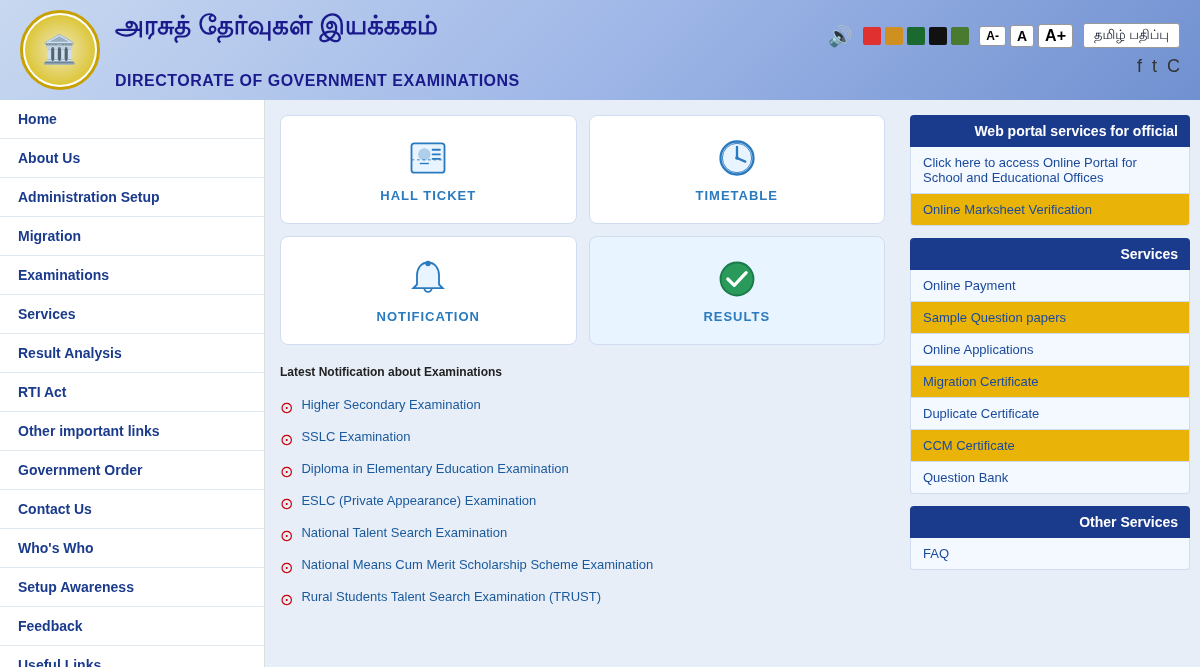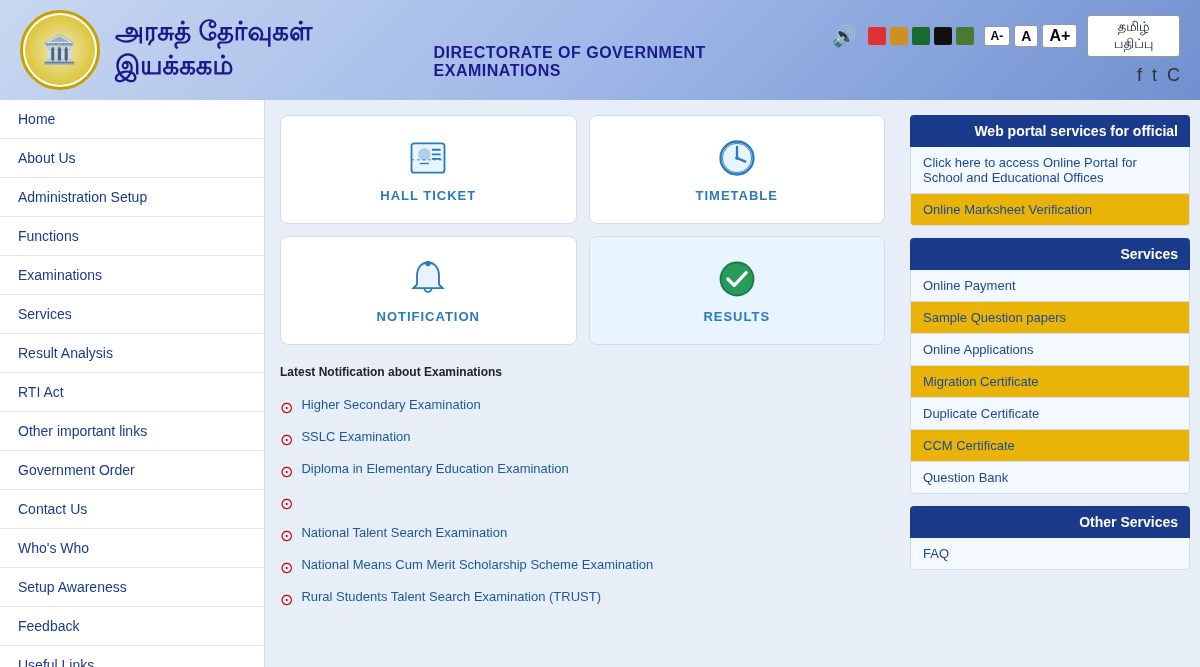--- a/index.html
+++ b/index.html
@@ -42,21 +42,21 @@
       flex-direction: column;
       align-items: center;
       justify-content: center;
     }
     .logo-temple {
       font-size: 28px;
       line-height: 1;
     }
     .header-title {
       display: flex;
-      flex-direction: row;
+      flex-direction: column;
     }
     .header-title-tamil {
       font-size: 26px;
       font-weight: bold;
       color: #1a1a8c;
       font-family: Arial, sans-serif;
     }
     .header-title-english {
       font-size: 16px;
       font-weight: bold;
@@ -138,21 +138,21 @@
       width: 265px;
       flex-shrink: 0;
       background: #fff;
       border-right: 1px solid #ddd;
     }
     .sidebar-item {
       display: block;
       padding: 11px 18px;
       border-bottom: 1px solid #e0e8f0;
       color: #1a3a8c;
-      font-weight: normal;
+      font-weight: bold;
       font-size: 14px;
       text-decoration: none;
       cursor: pointer;
       background: #fff;
     }
 
     
     .main-content {
       flex: 1;
       padding: 15px;
@@ -282,21 +282,21 @@
     </div>
   </div>
 </div>
 
 <div class="main-layout">
 
   <nav class="sidebar">
     <a class="sidebar-item">Home</a>
     <a class="sidebar-item">About Us</a>
     <a class="sidebar-item">Administration Setup</a>
-    <a class="sidebar-item">Functions</a>
+    <a class="sidebar-item">Migration</a>
     <a class="sidebar-item">Examinations</a>
     <a class="sidebar-item">Services</a>
     <a class="sidebar-item">Result Analysis</a>
     <a class="sidebar-item">RTI Act</a>
     <a class="sidebar-item">Other important links</a>
     <a class="sidebar-item">Government Order</a>
     <a class="sidebar-item">Contact Us</a>
     <a class="sidebar-item">Who's Who</a>
     <a class="sidebar-item">Setup Awareness</a>
     <a class="sidebar-item">Feedback</a>
@@ -359,20 +359,21 @@
       <div class="notification-item">
         <span class="notif-bullet">⊙</span>
         <span>SSLC Examination</span>
       </div>
       <div class="notification-item">
         <span class="notif-bullet">⊙</span>
         <span>Diploma in Elementary Education Examination</span>
       </div>
       <div class="notification-item">
         <span class="notif-bullet">⊙</span>
+        <span>ESLC (Private Appearance) Examination</span>
       </div>
       <div class="notification-item">
         <span class="notif-bullet">⊙</span>
         <span>National Talent Search Examination</span>
       </div>
       <div class="notification-item">
         <span class="notif-bullet">⊙</span>
         <span>National Means Cum Merit Scholarship Scheme Examination</span>
       </div>
       <div class="notification-item">

